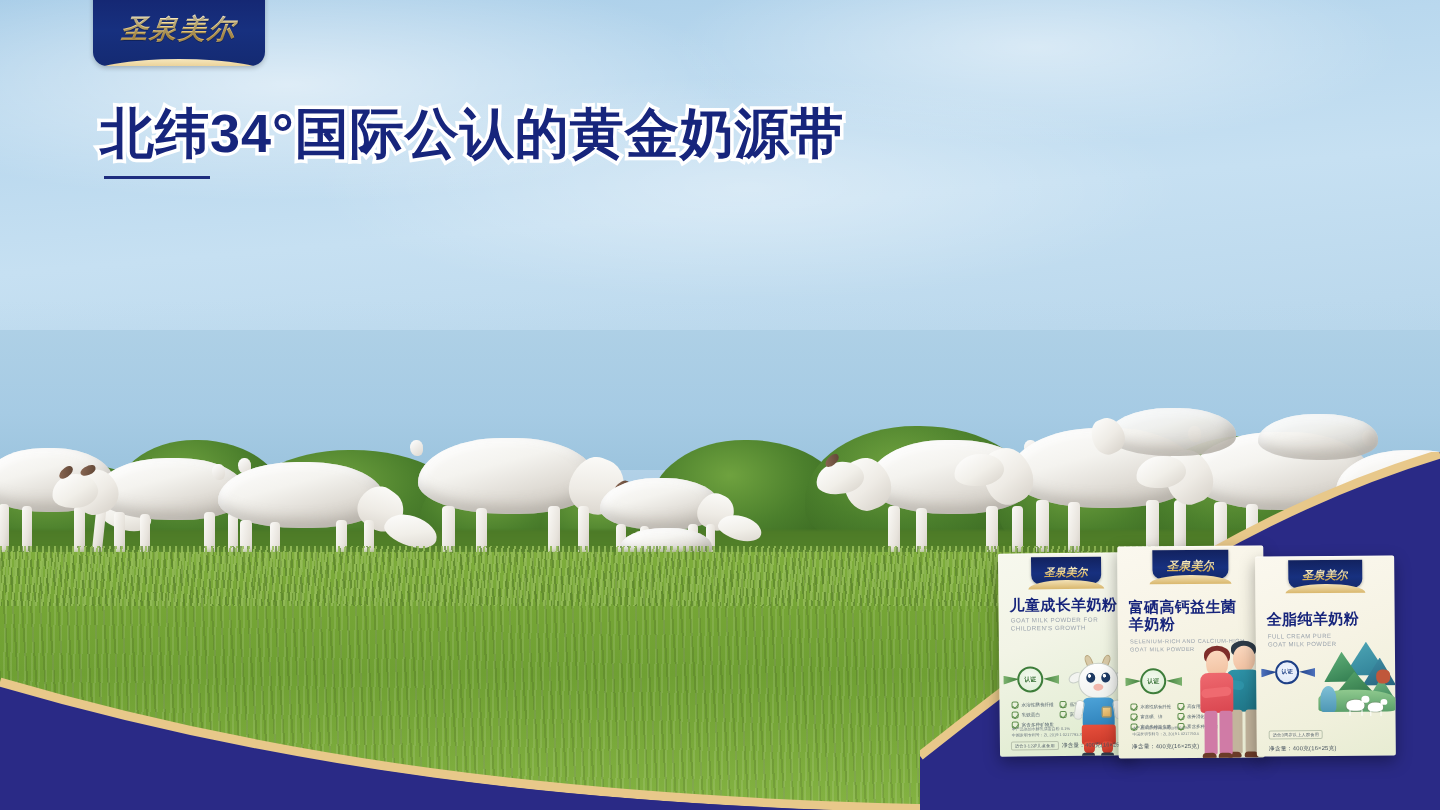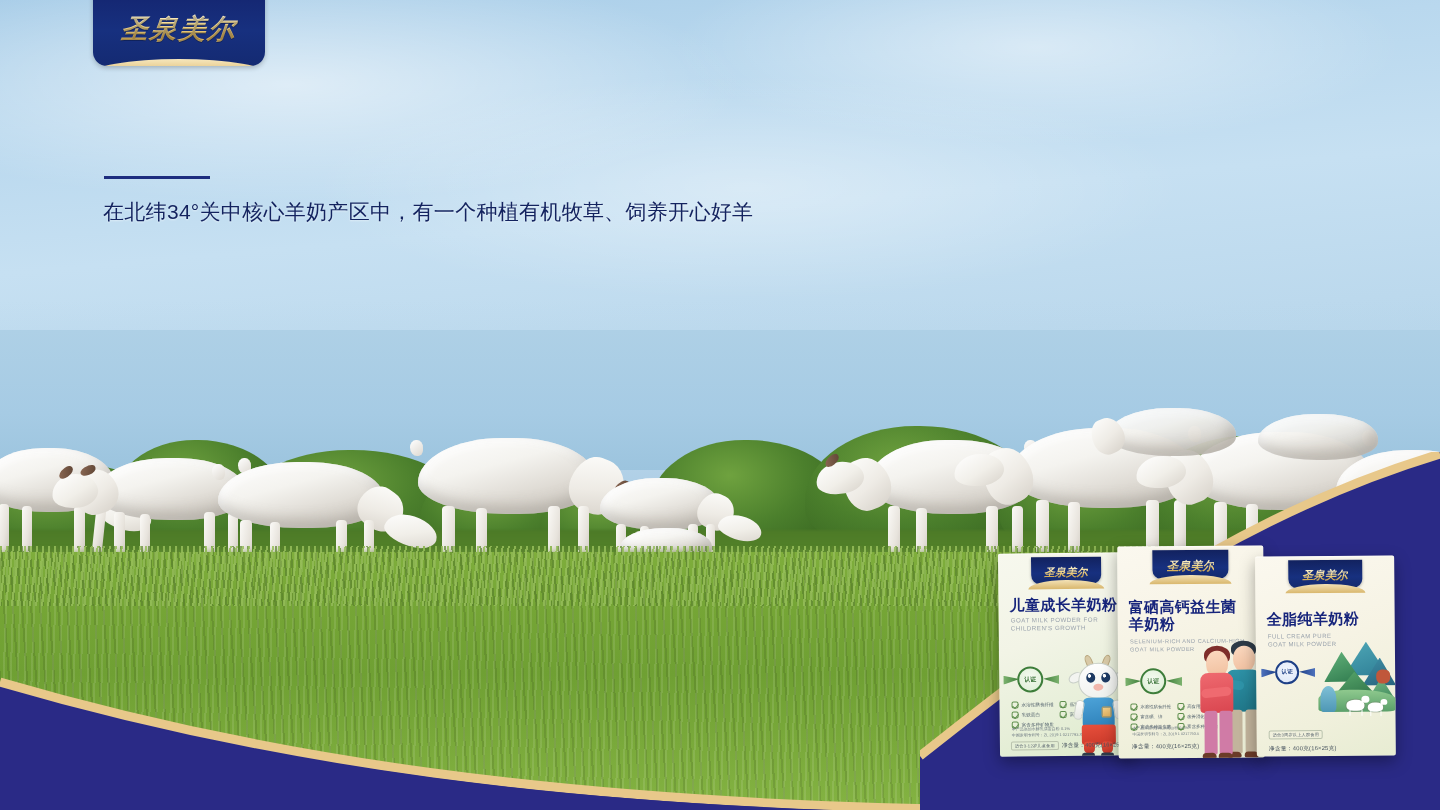--- a/index.html
+++ b/index.html
@@ -426,23 +426,23 @@
 
   <svg class="curve-right" viewBox="0 0 520 358" preserveAspectRatio="none">
     <path d="M520,0 L520,358 L0,358 L0,300 C90,230 280,70 520,0 Z" fill="#2a2a86"></path>
     <path d="M520,2 C280,74 90,234 0,304" stroke="#e8c88a" stroke-width="9" fill="none"></path>
   </svg>
 
   <div class="logo">
     <span class="logo-text">圣泉美尔</span>
   </div>
 
+  <div class="headline">北纬34°国际公认的黄金奶源带</div>
   <div class="rule"></div>
   <div class="sub">
-    <div>在北纬34°关中核心羊奶产区中，有一个种植有机牧草、饲养开心好羊</div>
   </div>
 
   <div class="boxes">
 
     <div class="pbox" style="left:999px; top:553px; width:135px; height:203px; transform:rotate(-0.6deg);">
       <div class="pbox-badge" style="top:4px; width:70px; height:27px;">
         <span style="font-size:11px;">圣泉美尔</span>
       </div>
       <div class="pbox-title" style="left:11px; top:43px; font-size:15px;">儿童成长羊奶粉</div>
       <div class="pbox-en" style="left:12px; top:63px; font-size:6.2px;">

